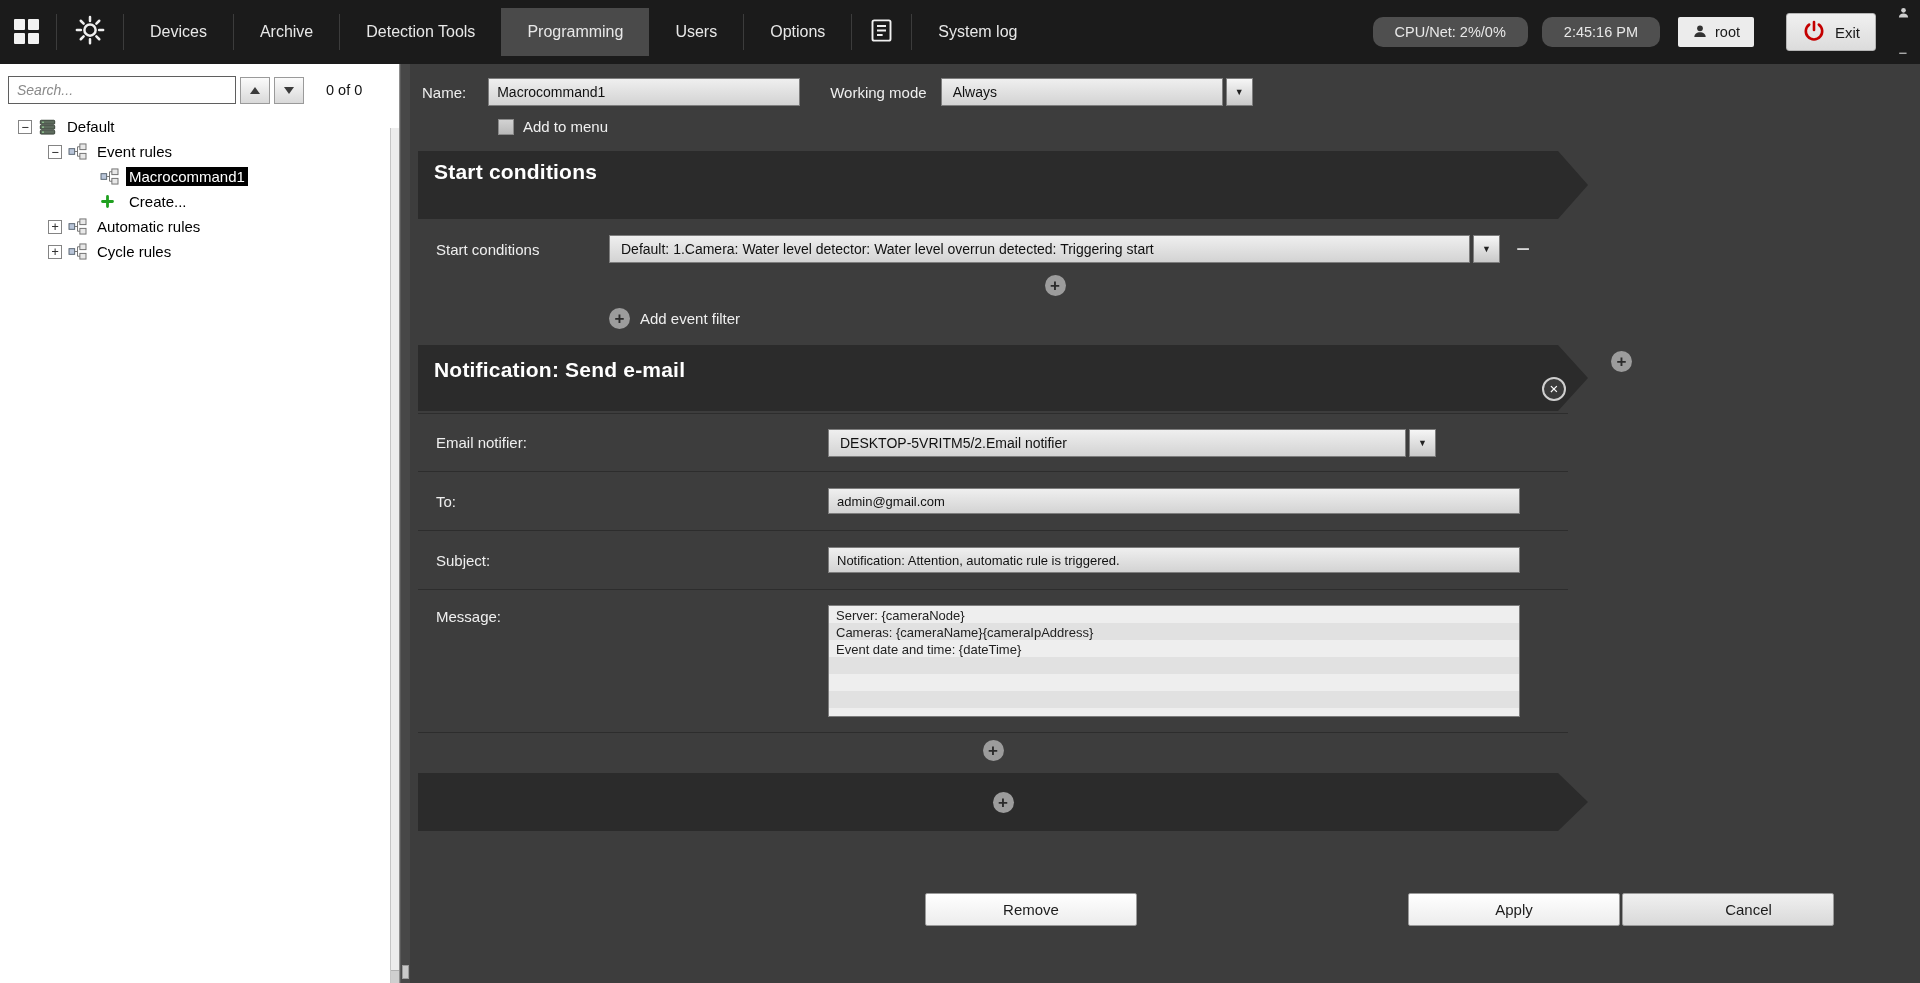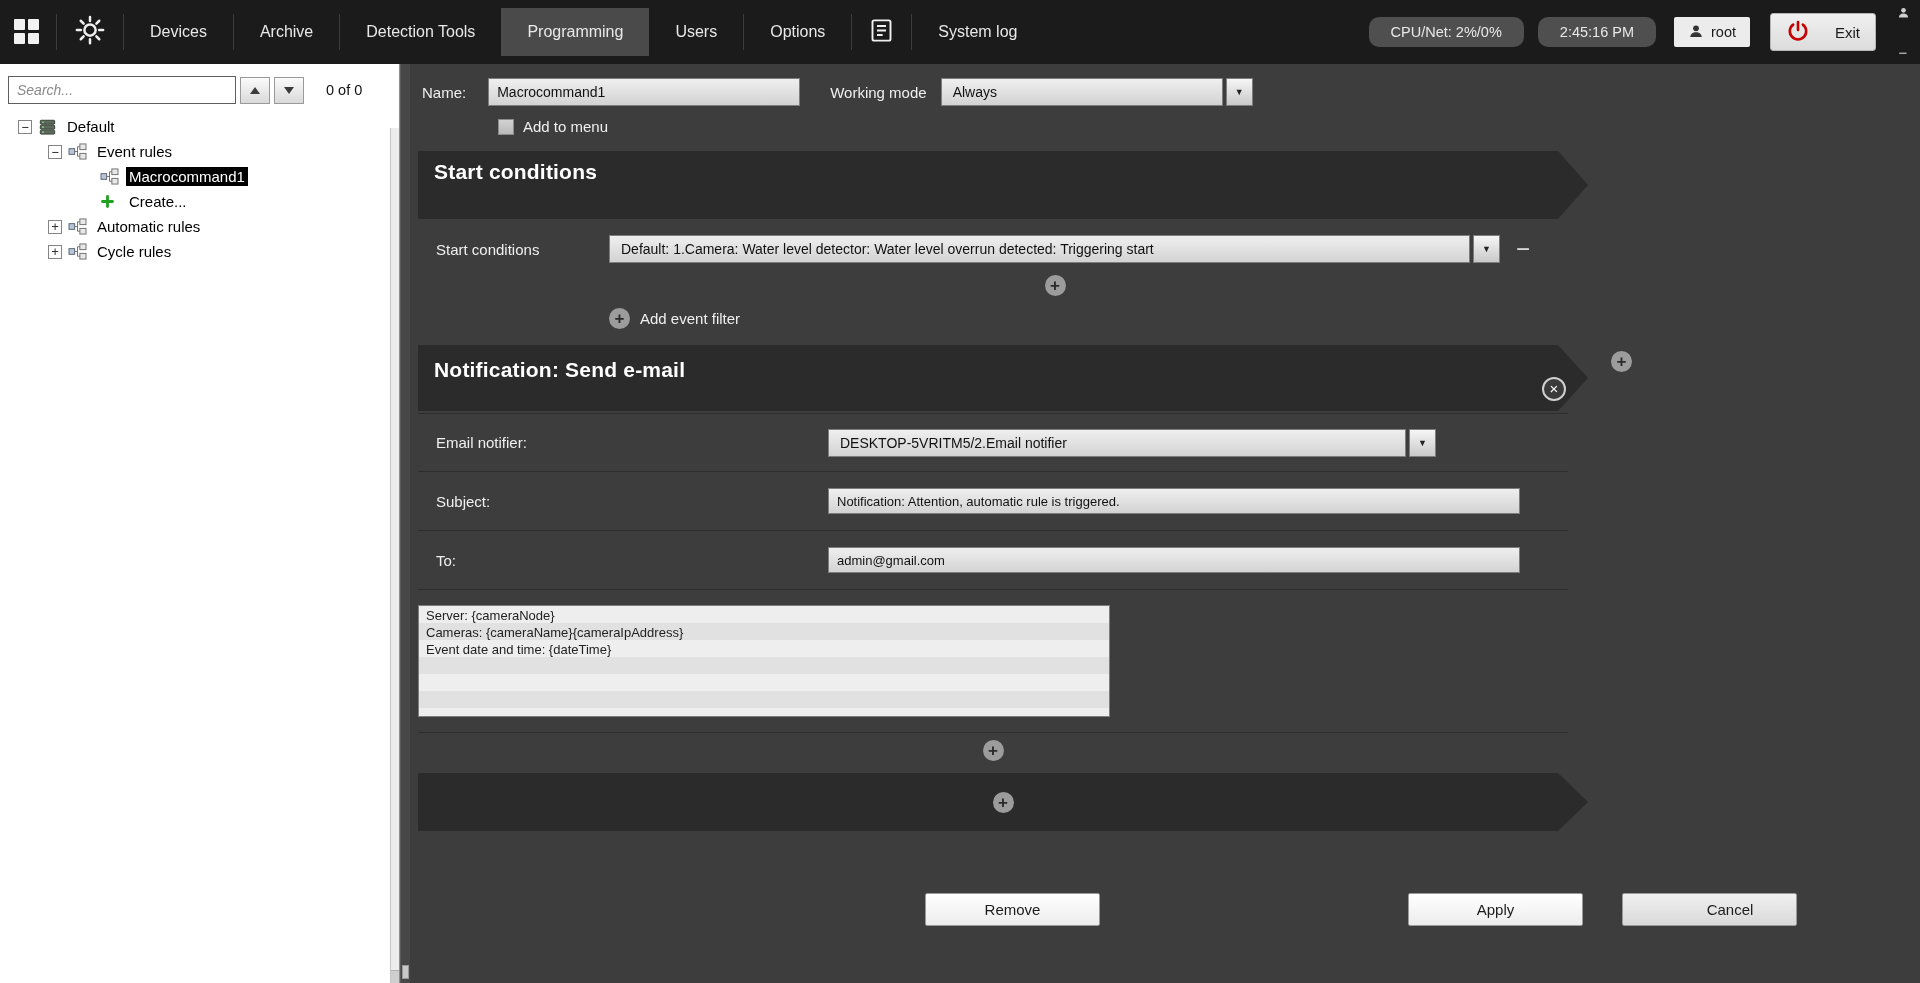--- a/index.html
+++ b/index.html
@@ -12,21 +12,21 @@
   .grid-icon { width:26px; height:26px; display:grid; grid-template-columns:11px 11px; grid-template-rows:11px 11px; gap:3px; margin-right:16px; cursor:pointer; }
   .grid-icon span { background:#f2f2f2; border-radius:1px; }
   .tsep { width:1px; height:36px; background:#3c3c3c; flex:none; }
   .gear-wrap { padding:0 18px; display:flex; align-items:center; cursor:pointer; }
   .tab { padding:0 26px; height:48px; display:flex; align-items:center; font-size:16px; cursor:pointer; white-space:nowrap; }
   .tab.active { background:#4a4a4a; }
   .log-icon-wrap { padding:0 16px; display:flex; align-items:center; cursor:pointer; }
   .right-group { margin-left:auto; display:flex; align-items:center; padding-right:6px; }
   .status-badge { background:#4f4f4f; border-radius:10px; height:30px; display:flex; align-items:center; padding:0 22px; font-size:14.5px; margin-left:14px; white-space:nowrap; }
   .user-badge { background:#ececec; color:#1a1a1a; border-radius:2px; height:30px; display:flex; align-items:center; gap:7px; padding:0 14px; font-size:14.5px; margin-left:18px; cursor:pointer; }
-  .exit-btn { background:linear-gradient(180deg,#f0f0f0,#dcdcdc); color:#1a1a1a; border-radius:3px; height:38px; display:flex; align-items:center; gap:25px; padding:0 15px; font-size:15px; margin-left:20px; cursor:pointer; border:1px solid #b5b5b5; }
+  .exit-btn { background:linear-gradient(180deg,#f0f0f0,#dcdcdc); color:#1a1a1a; border-radius:3px; height:38px; display:flex; align-items:center; gap:9px; padding:0 15px; font-size:15px; margin-left:32px; cursor:pointer; border:1px solid #b5b5b5; }
   .mini-col { display:flex; flex-direction:column; justify-content:space-between; height:58px; margin-left:16px; align-items:center; width:22px; padding:2px 0; }
   .mini-col .minz { color:#cfcfcf; font-size:15px; line-height:12px; cursor:pointer; }
 
   
   .page-body { flex:1; display:flex; min-height:0; }
 
   
   .sidebar { width:400px; flex:none; background:#ffffff; position:relative; border-right:1px solid #8d8d8d; }
   .search-row { display:flex; align-items:center; margin:12px 8px 10px 8px; }
   .search-input { width:228px; height:28px; border:1px solid #5f5f5f; padding:0 8px; font-size:14px; font-family:"Liberation Sans",sans-serif; color:#222; }
@@ -93,21 +93,21 @@
   .notif-combo { width:578px; }
   .wide-input { width:692px; font-size:13px; height:26px; }
   .msg-row { min-height:142px; align-items:flex-start; }
   .msg-row .form-label { padding-top:18px; }
   .message-box { width:692px; height:112px; margin:15px 0; border:1px solid #7d7d7d; background:repeating-linear-gradient(180deg,#eeeeee 0px,#eeeeee 17px,#e1e1e1 17px,#e1e1e1 34px); color:#222; font-size:13px; line-height:17px; padding:1px 7px; cursor:text; }
   .plus-bar { height:34px; display:flex; align-items:center; justify-content:center; }
 
   .bottom-banner { margin-top:6px; height:58px; display:flex; align-items:center; justify-content:center; }
 
   .footer-row { position:relative; height:60px; margin-top:62px; }
-  .btn { position:absolute; top:0; height:33px; width:175px; display:flex; align-items:center; justify-content:center; font-size:15px; color:#1c1c1c; background:linear-gradient(180deg,#ffffff,#ececec); border:1px solid #9a9a9a; border-radius:2px; cursor:pointer; }
+  .btn { position:absolute; top:0; height:33px; width:212px; display:flex; align-items:center; justify-content:center; font-size:15px; color:#1c1c1c; background:linear-gradient(180deg,#ffffff,#ececec); border:1px solid #9a9a9a; border-radius:2px; cursor:pointer; }
   .btn-remove { left:507px; }
   .btn-apply { left:990px; }
   .btn-cancel { left:1204px; background:linear-gradient(180deg,#f0f0f0,#d9d9d9);padding-left:41px; }
 </style>
 </head>
 <body>
 
 <div class="app">
 
   <div class="topbar">
@@ -337,30 +337,31 @@
 
           <div class="form-row">
             <span class="form-label">Email notifier:</span>
             <div class="combo-field notif-combo">DESKTOP-5VRITM5/2.Email notifier</div>
             <div class="arrow-btn">
                 <span>▼</span>
               </div>
           </div>
 
           <div class="form-row">
+            <span class="form-label">To:</span>
+            <input class="text-input wide-input" type="text" value="admin@gmail.com" style="">
+          </div>
+
+          <div class="form-row">
             <span class="form-label">Subject:</span>
             <input class="text-input wide-input" type="text" value="Notification: Attention, automatic rule is triggered." style="">
           </div>
 
-          <div class="form-row">
-            <span class="form-label">To:</span>
-            <input class="text-input wide-input" type="text" value="admin@gmail.com" style="">
-          </div>
-
           <div class="form-row msg-row">
+            <span class="form-label">Message:</span>
             <div class="message-box">
               <div>Server: {cameraNode}</div>
               <div>Cameras: {cameraName}{cameraIpAddress}</div>
               <div>Event date and time: {dateTime}</div>
             </div>
           </div>
 
           <div class="plus-bar">
             <div class="plus-circle">+</div>
           </div>

